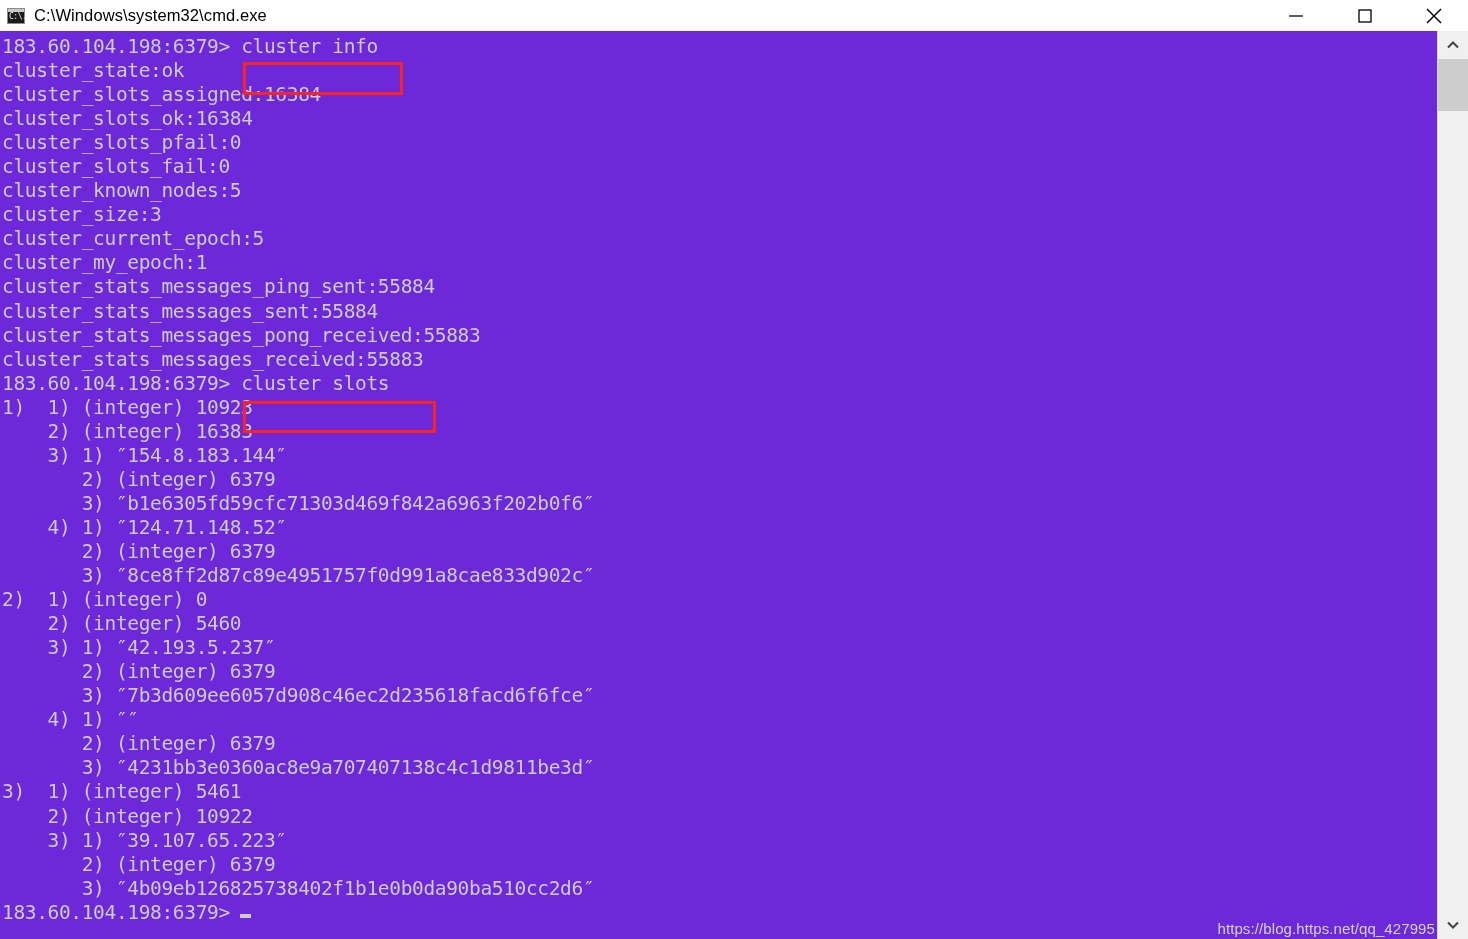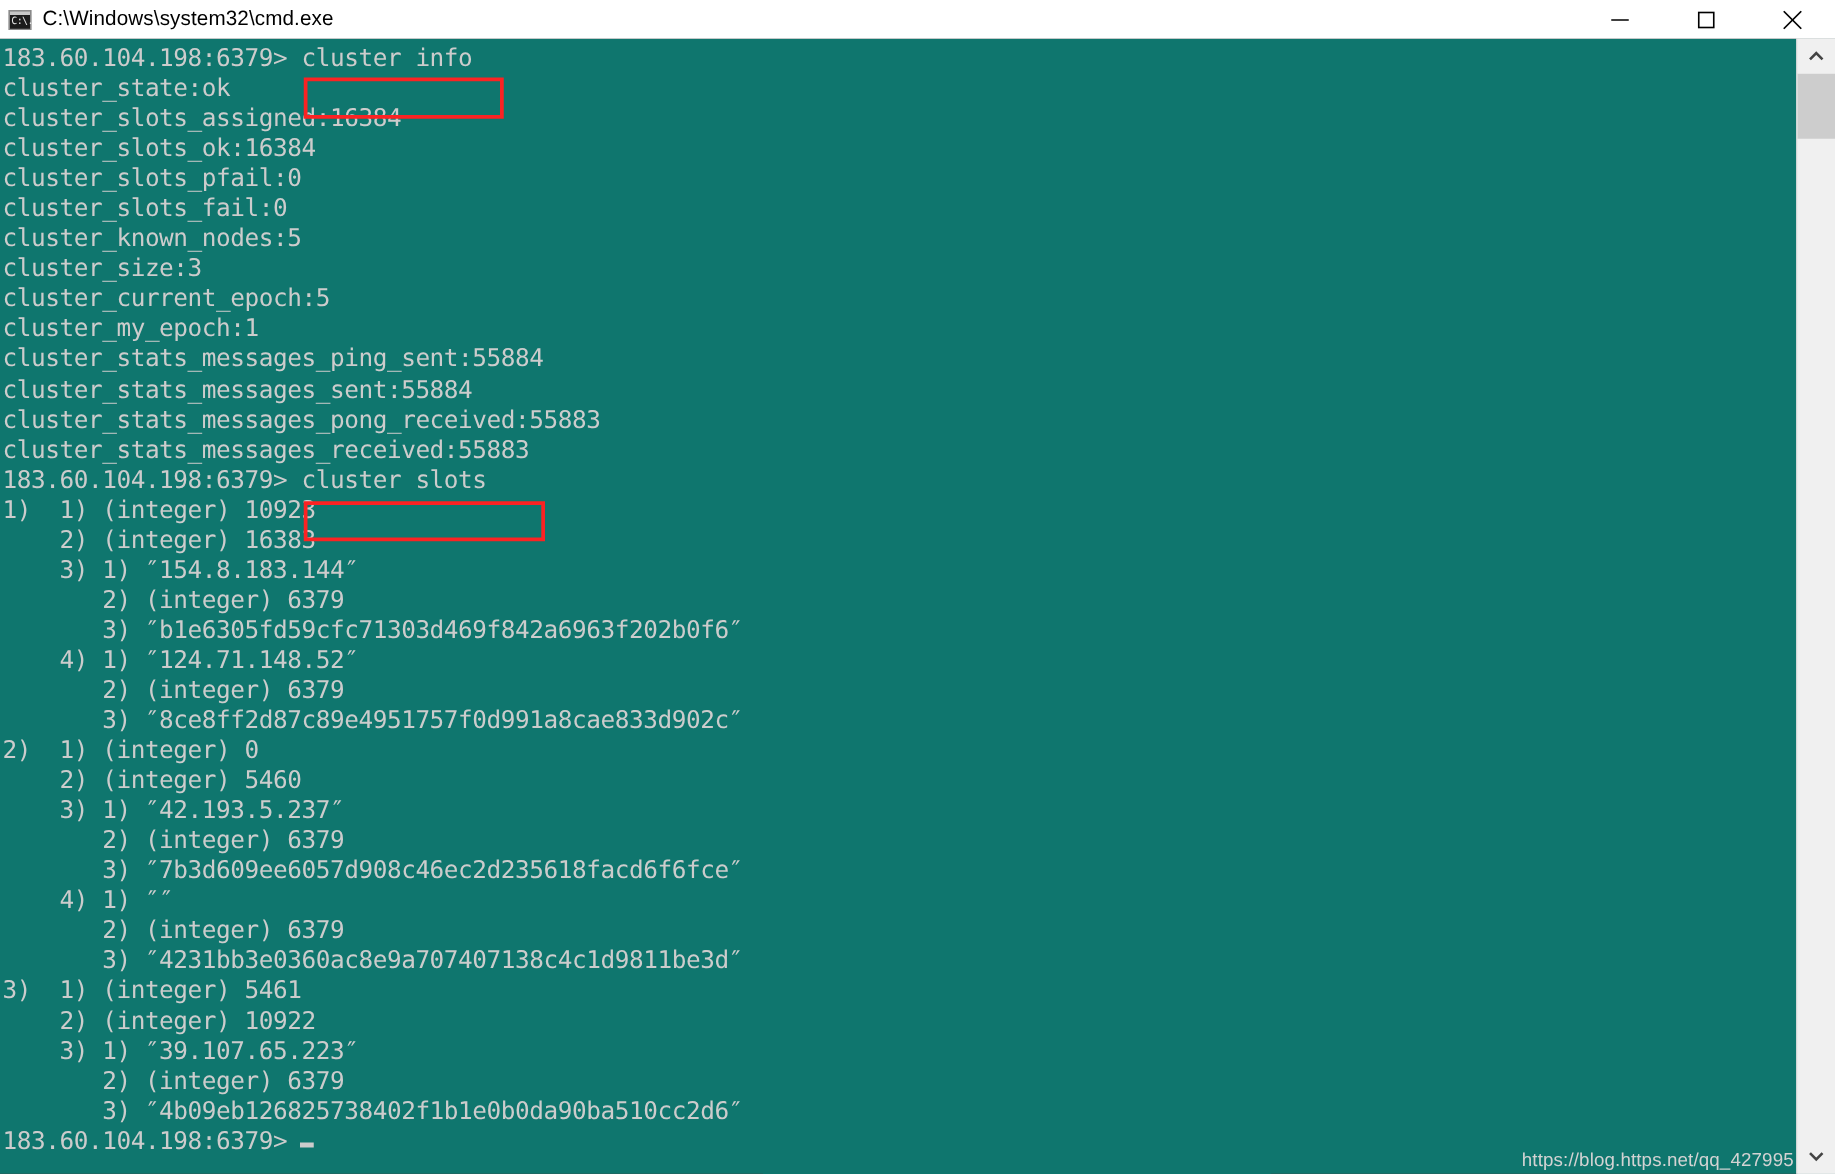--- a/index.html
+++ b/index.html
@@ -91,21 +91,21 @@
     background: transparent;
   }
   .win-btn svg { display: block; }
 
   
   #console-area {
     flex: 1 1 auto;
     position: relative;
     display: flex;
     min-height: 0;
-    background: #0f766e;
+    background: #6d28d9;
   }
 
   #console {
     flex: 1 1 auto;
     position: relative;
     overflow: hidden;
     padding: 4px 0 0 2px;
     box-sizing: border-box;
   }
 

